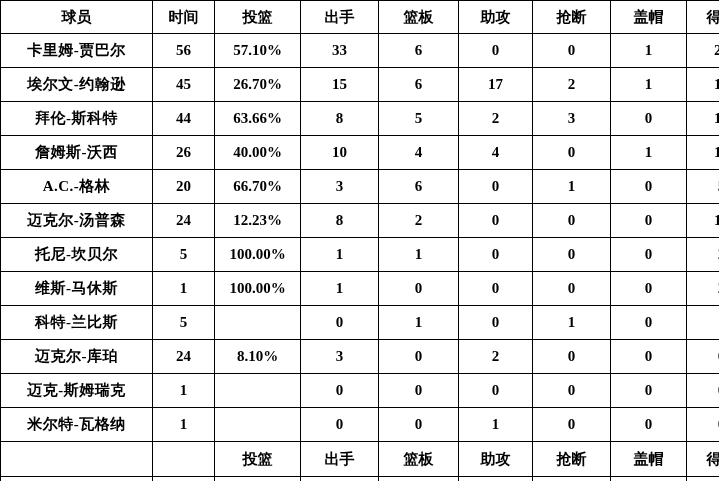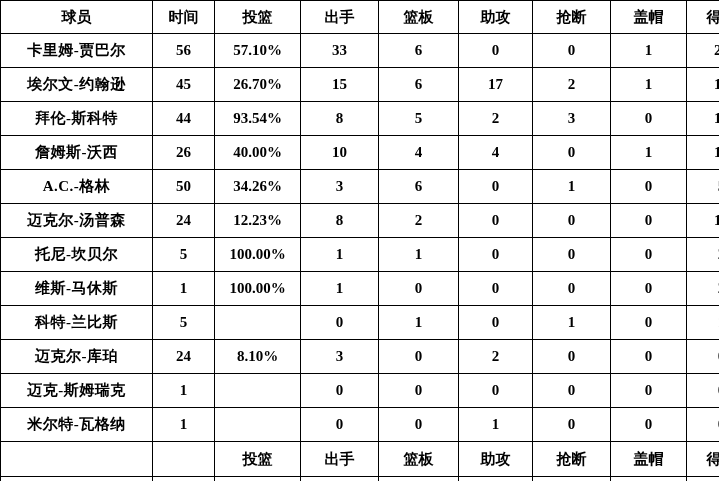--- a/index.html
+++ b/index.html
@@ -110,43 +110,43 @@
       <td>15</td>
       <td>6</td>
       <td>17</td>
       <td>2</td>
       <td>1</td>
       <td>15</td>
     </tr>
     <tr>
       <td class="player-cell">拜伦-斯科特</td>
       <td>44</td>
-      <td>93.54%</td>
+      <td>63.66%</td>
       <td>8</td>
       <td>5</td>
       <td>2</td>
       <td>3</td>
       <td>0</td>
       <td>15</td>
     </tr>
     <tr>
       <td class="player-cell">詹姆斯-沃西</td>
       <td>26</td>
       <td>40.00%</td>
       <td>10</td>
       <td>4</td>
       <td>4</td>
       <td>0</td>
       <td>1</td>
       <td>14</td>
     </tr>
     <tr>
       <td class="player-cell">A.C.-格林</td>
-      <td>50</td>
-      <td>34.26%</td>
+      <td>20</td>
+      <td>66.70%</td>
       <td>3</td>
       <td>6</td>
       <td>0</td>
       <td>1</td>
       <td>0</td>
       <td>5</td>
     </tr>
     <tr>
       <td class="player-cell">迈克尔-汤普森</td>
       <td>24</td>

